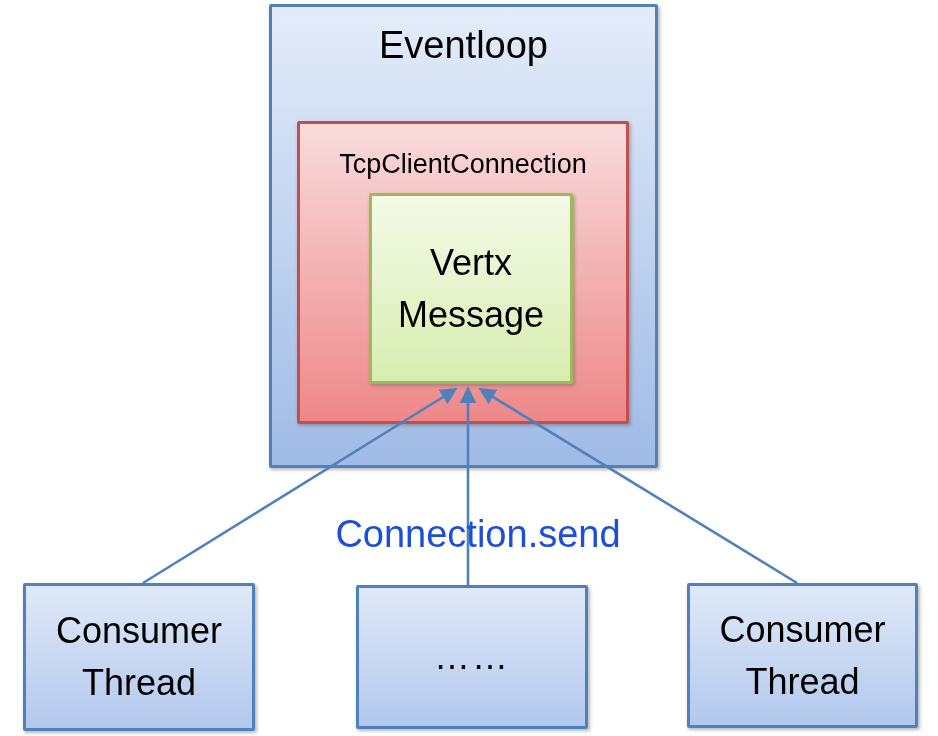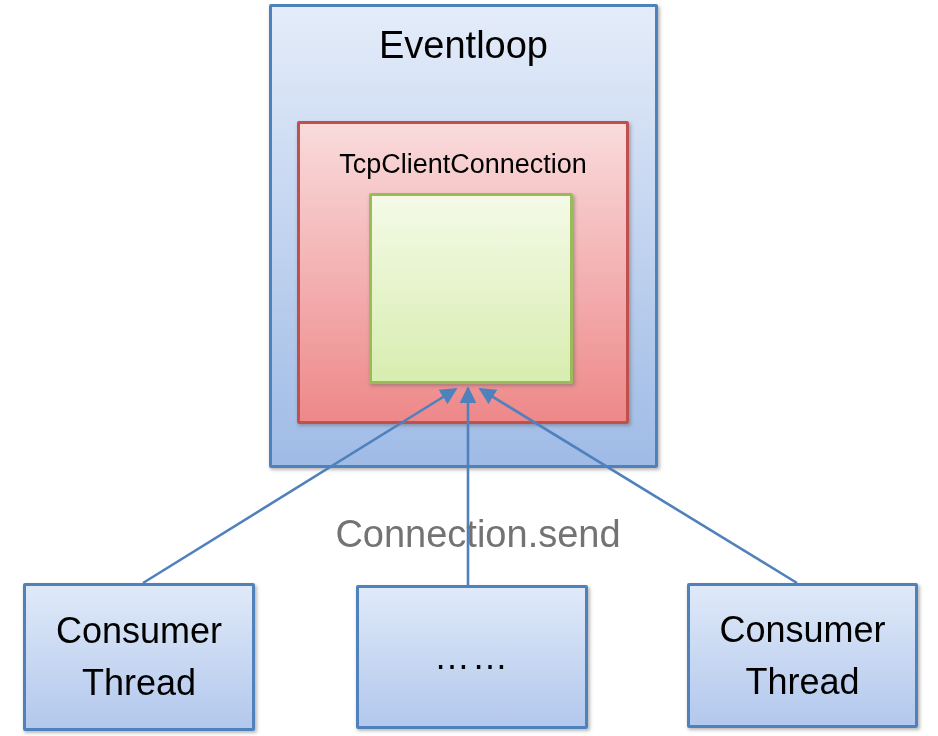--- a/index.html
+++ b/index.html
@@ -80,21 +80,21 @@
     color: #000;
   }
   #edge-label {
     position: absolute;
     left: 317px;
     top: 511px;
     width: 322px;
     text-align: center;
     font-size: 38px;
     line-height: 46px;
-    color: #737373;
+    color: #1d4ed8;
     z-index: 30;
   }
   #arrow-layer {
     position: absolute;
     left: 0; top: 0;
     width: 938px;
     height: 736px;
     z-index: 20;
     pointer-events: none;
   }
@@ -112,20 +112,22 @@
 
   <div id="eventloop" class="box blue-box node">
     <div class="title-lg">Eventloop</div>
   </div>
 
   <div id="tcp" class="box red-box node">
     <div class="title-md">TcpClientConnection</div>
   </div>
 
   <div id="buffer" class="box green-box node">
+    <div class="line-lg">Vertx</div>
+    <div class="line-lg">Message</div>
   </div>
 
   <div id="consumer-left" class="box consumer-box node">
     <div class="line-lg">Consumer</div>
     <div class="line-lg">Thread</div>
   </div>
 
   <div id="consumer-middle" class="box consumer-box node">
     <div class="dots">……</div>
   </div>

